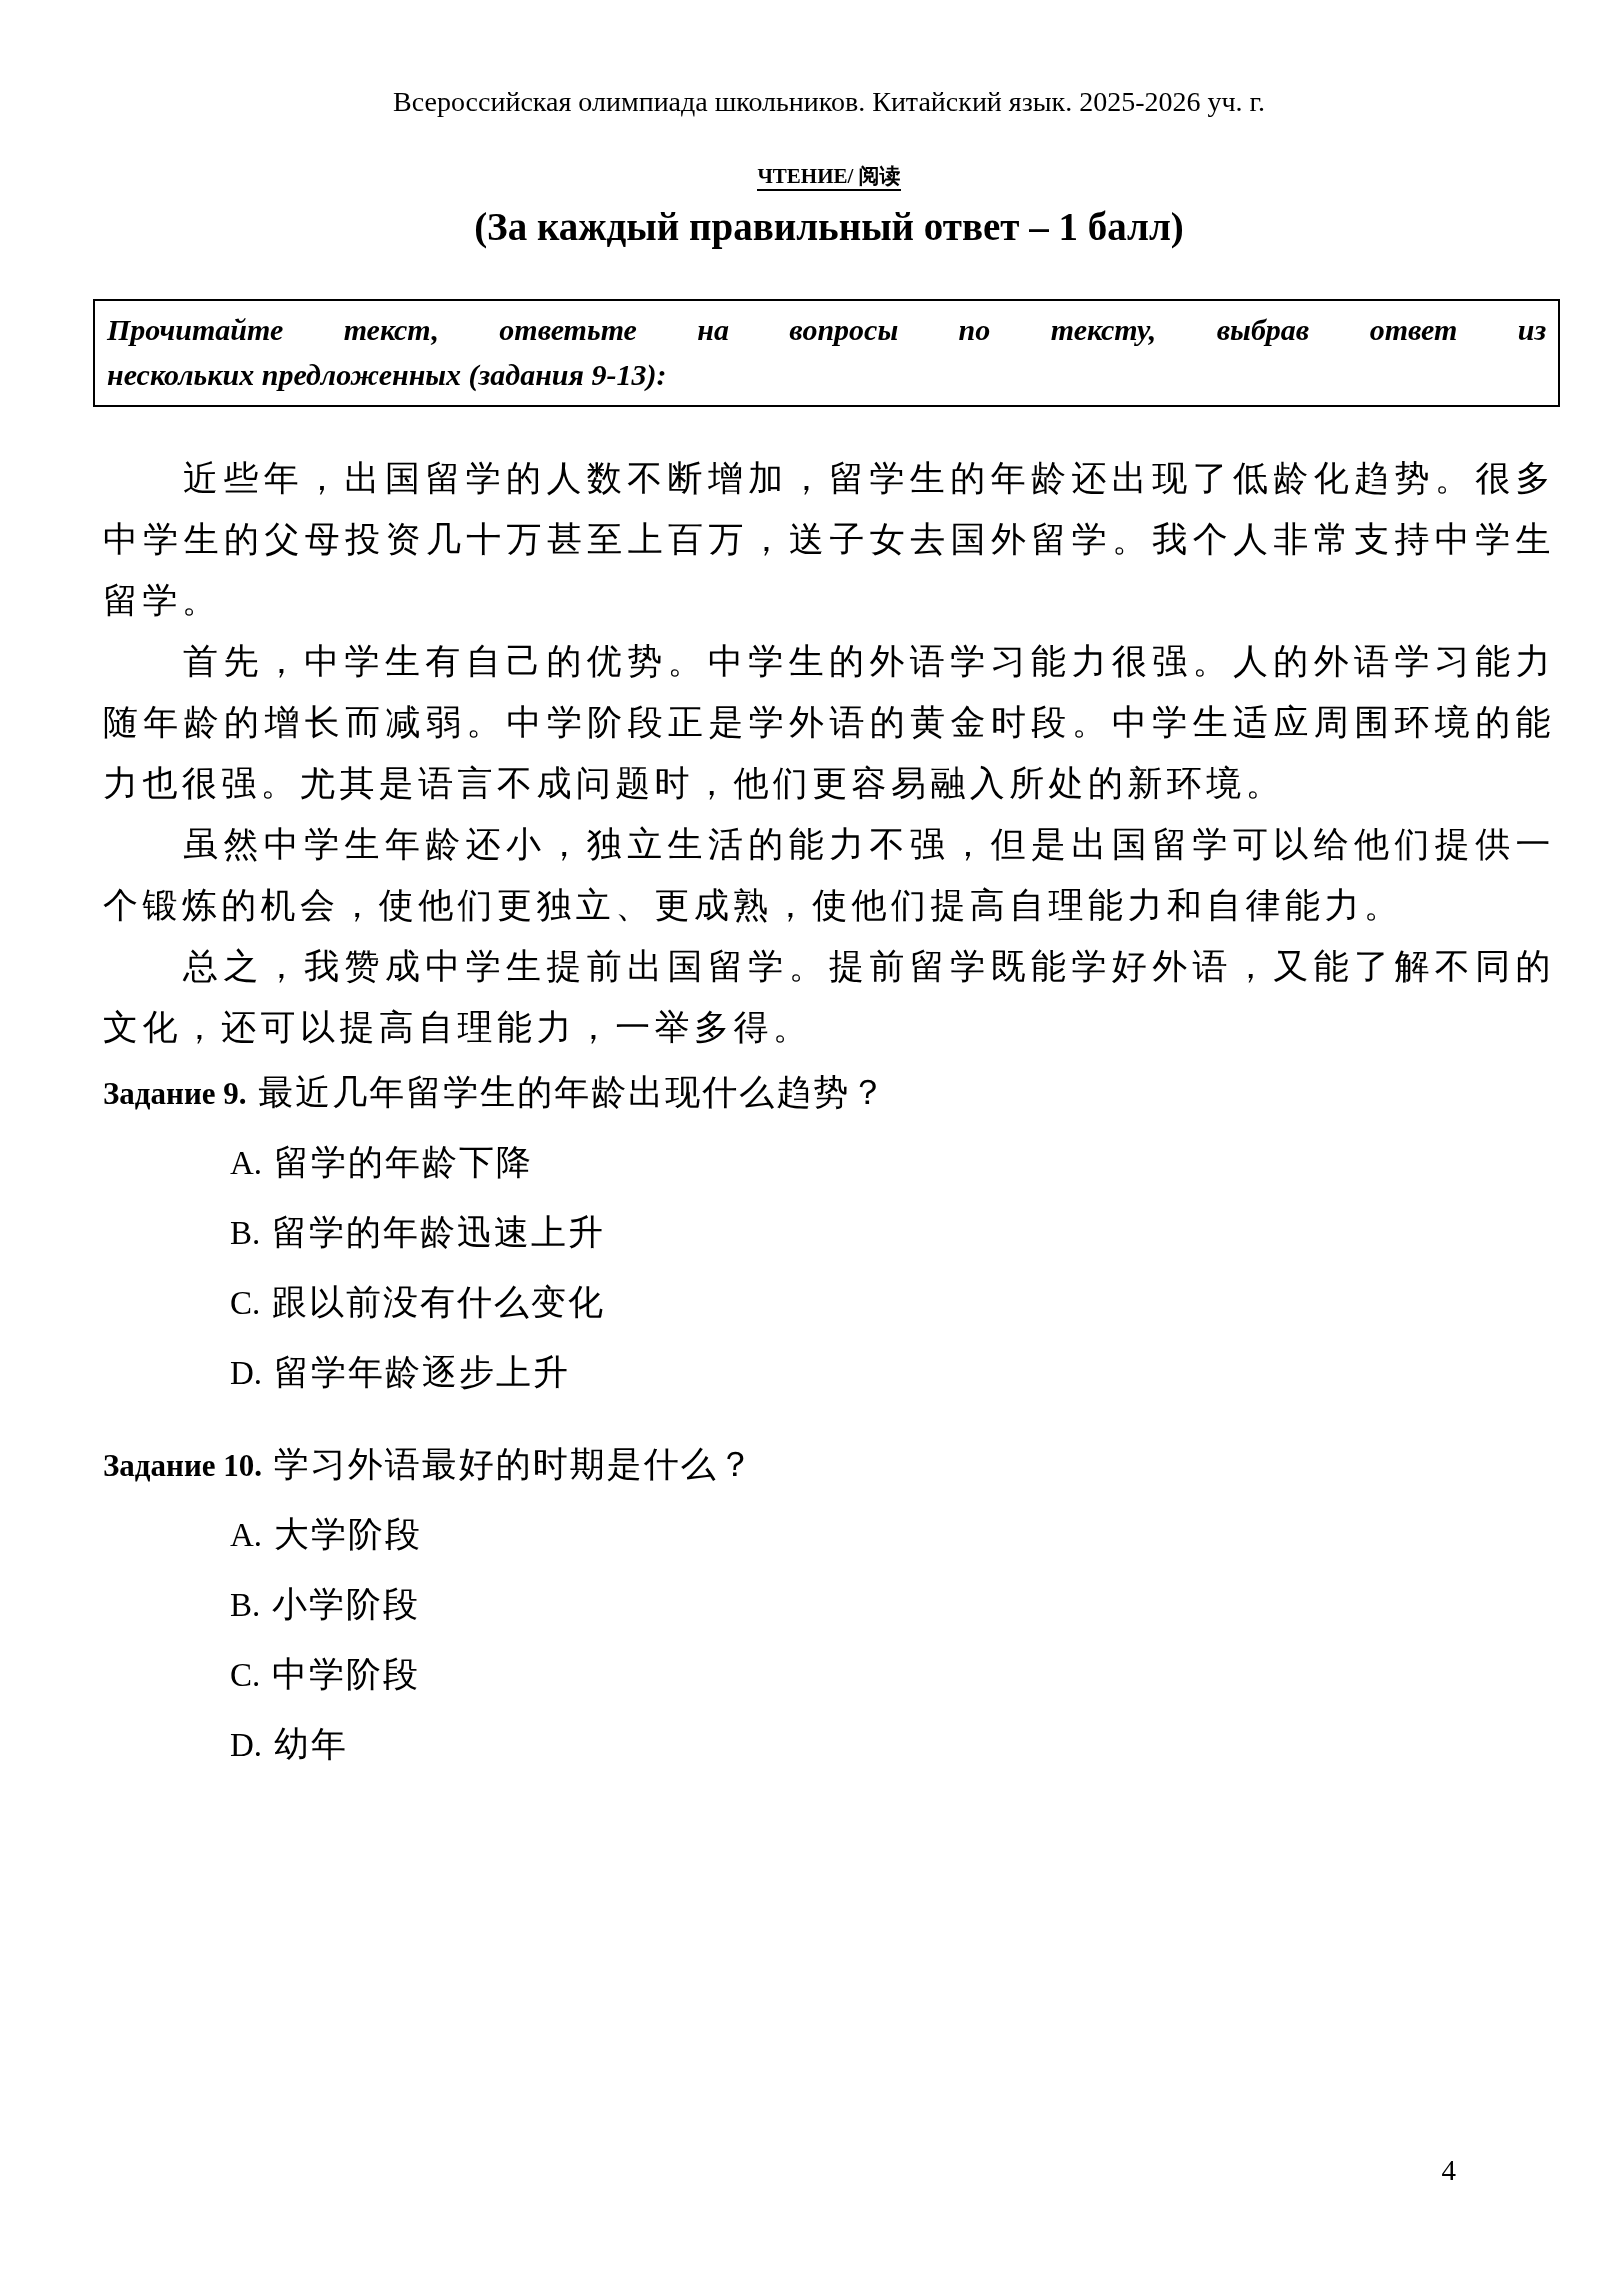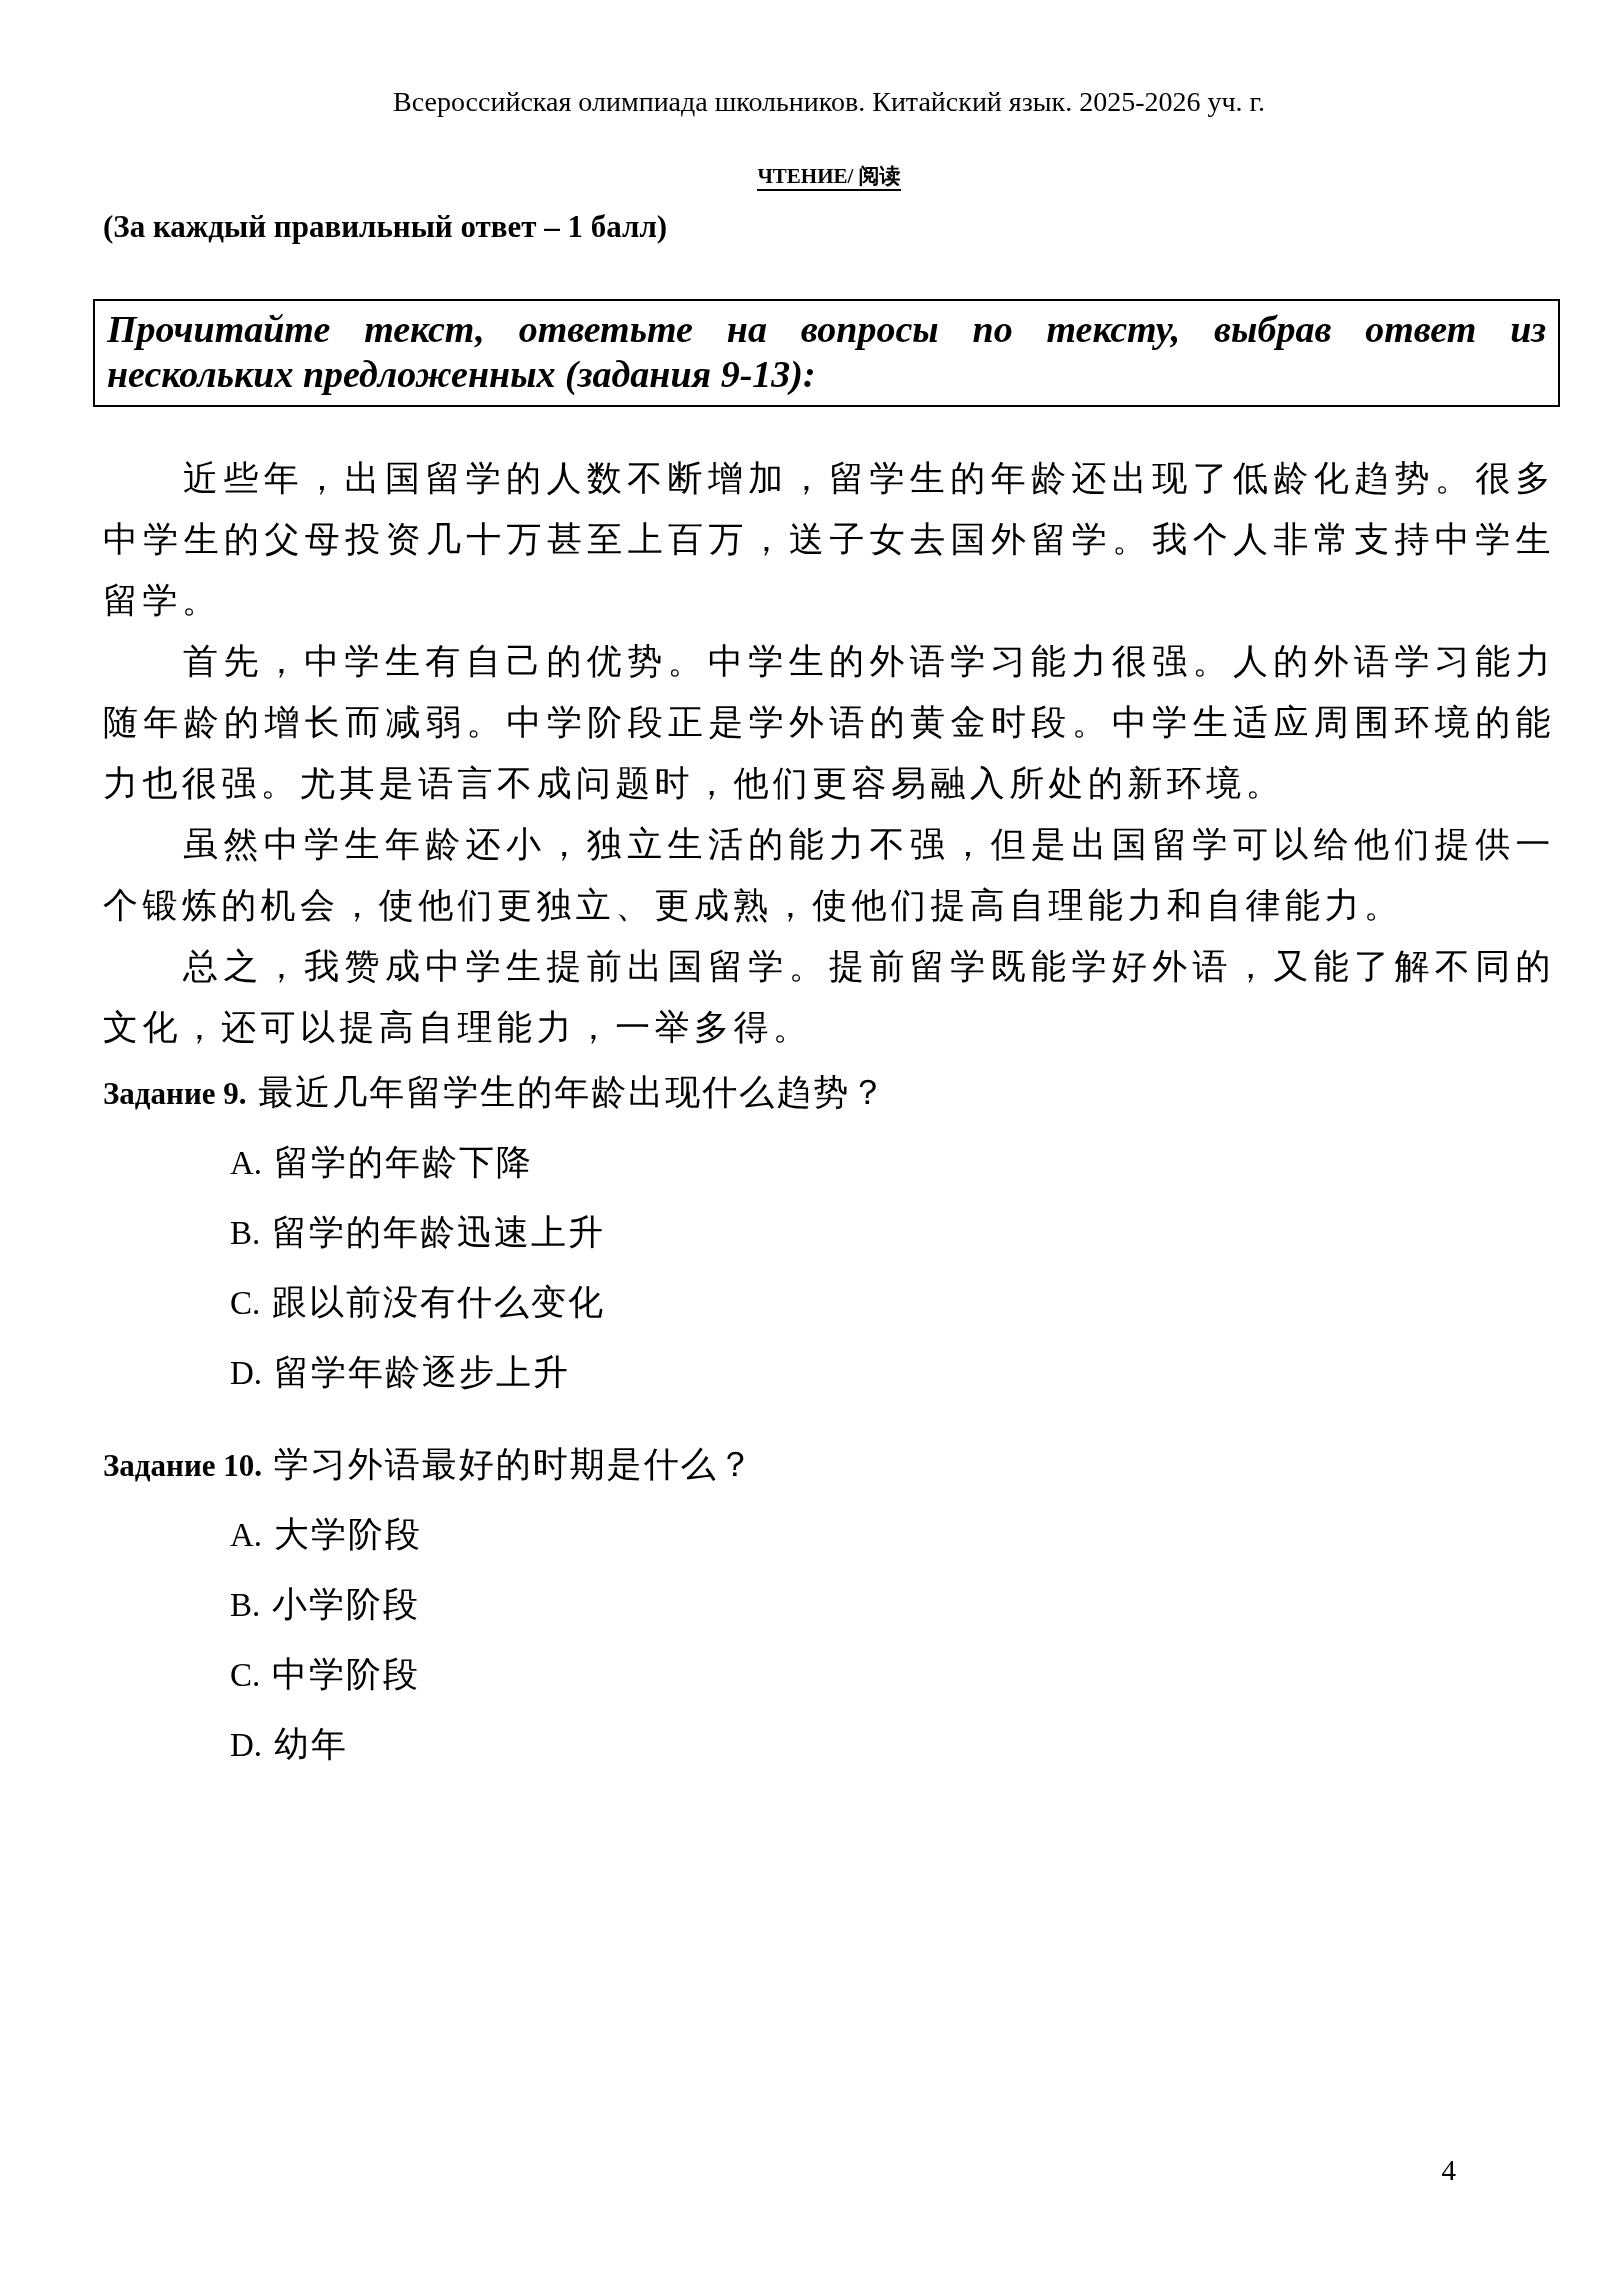--- a/index.html
+++ b/index.html
@@ -23,33 +23,34 @@
   .sec-title {
     margin-top: 29px;
     text-align: center;
     font-size: 21px;
     font-weight: bold;
     line-height: 45px;
   }
   .sec-title .u { border-bottom: 2.9px solid #000; padding-bottom: 1px; }
   .sec-subtitle {
     margin-top: 5.9px;
-    font-size: 31px;
+    text-align: center;
+    font-size: 39px;
     font-weight: bold;
     line-height: 43px;
   }
 
   
   .ibox {
     margin-top: 51px;
     margin-left: -9.8px;
     margin-right: -4.9px;
     border: 2.9px solid #000;
     padding: 5.9px 11.8px 7.8px 11.8px;
-    font-size: 38px;
+    font-size: 30px;
     font-weight: bold;
     font-style: italic;
     line-height: 45px;
   }
   .ibox-line.just { text-align: justify; text-align-last: justify; }
 
   
   .passage { margin-top: 41px; }
   .passage p {
     font-size: 35px;

